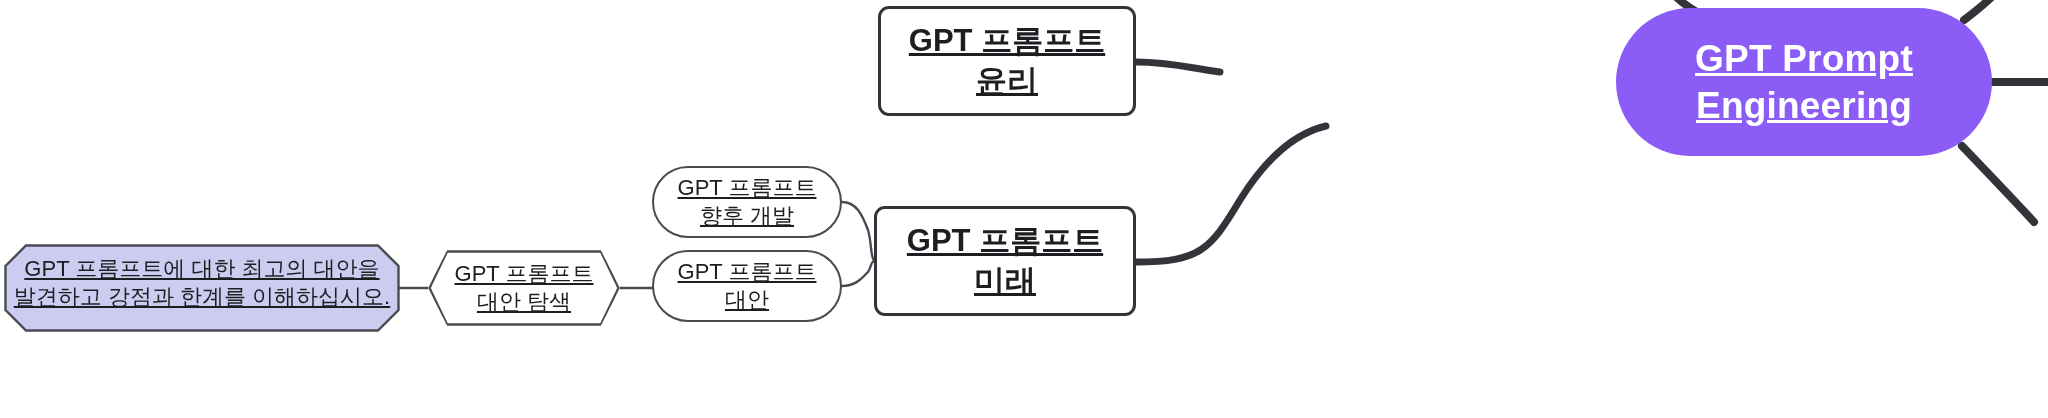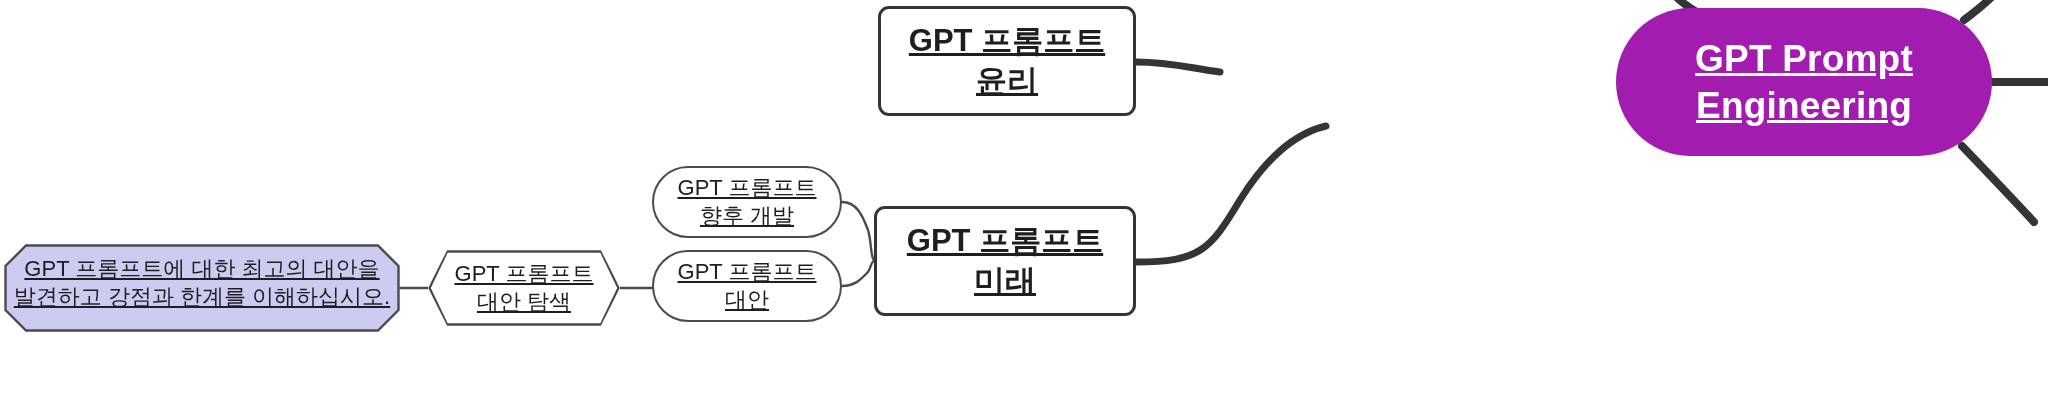--- a/index.html
+++ b/index.html
@@ -40,21 +40,21 @@
     line-height: 1.28;
     text-decoration: underline;
   }
 
   
   #node-root {
     left: 1616px;
     top: 8px;
     width: 376px;
     height: 148px;
-    background: #a21caf;
+    background: #8b5cf6;
     border-radius: 74px;
     color: #ffffff;
     font-size: 37px;
     font-weight: bold;
     letter-spacing: 0.2px;
   }
 
   
   .box-node {
     background: #ffffff;

